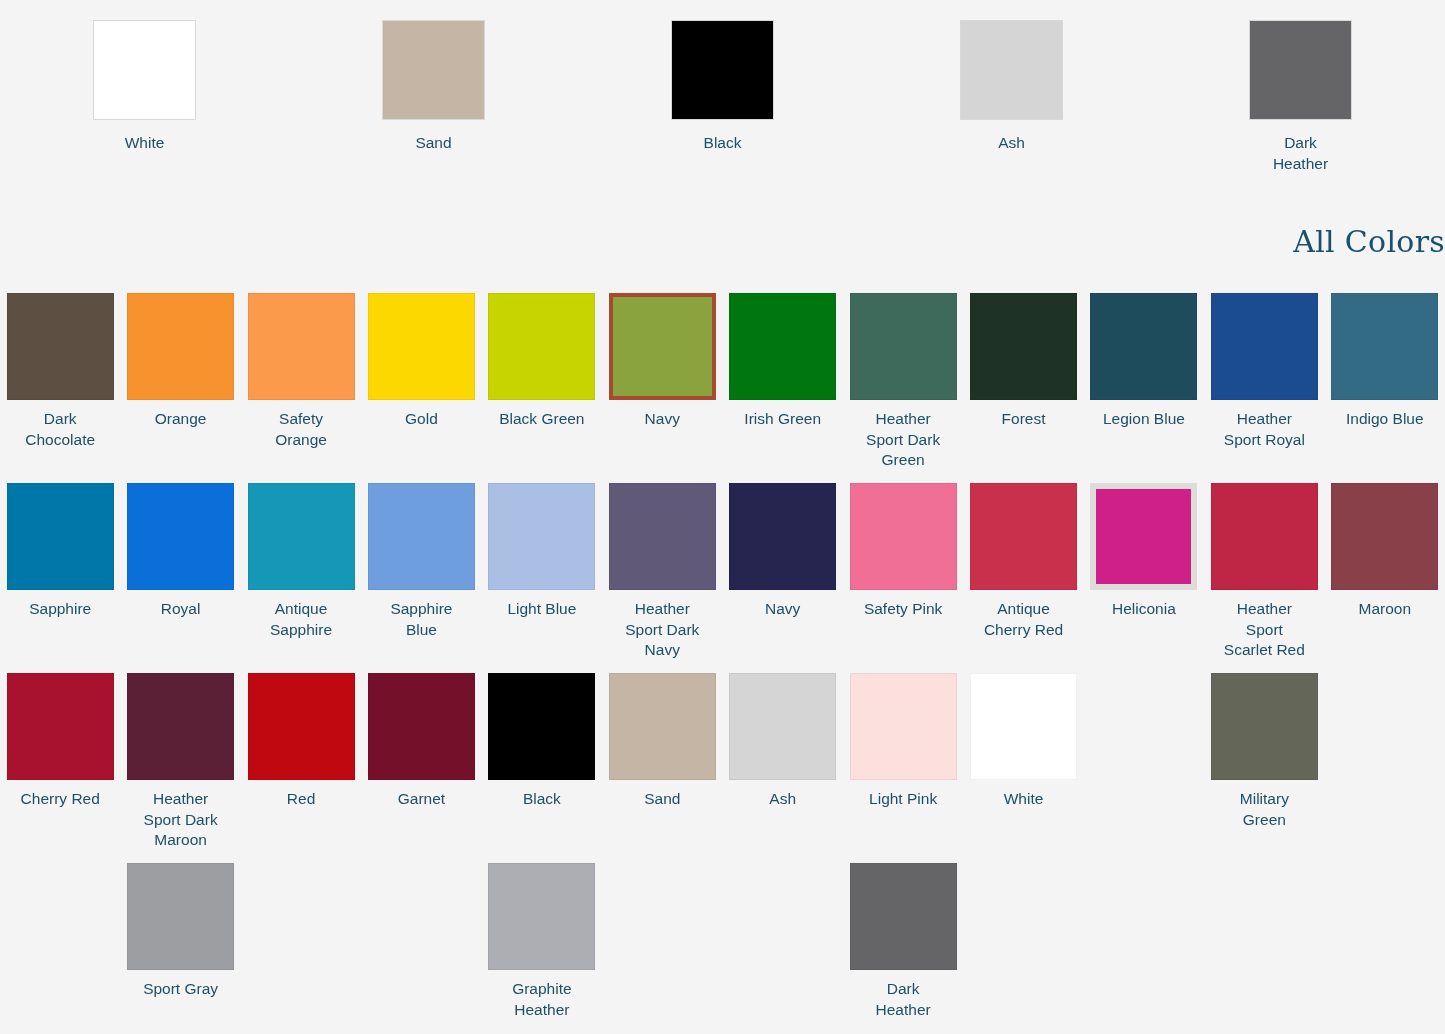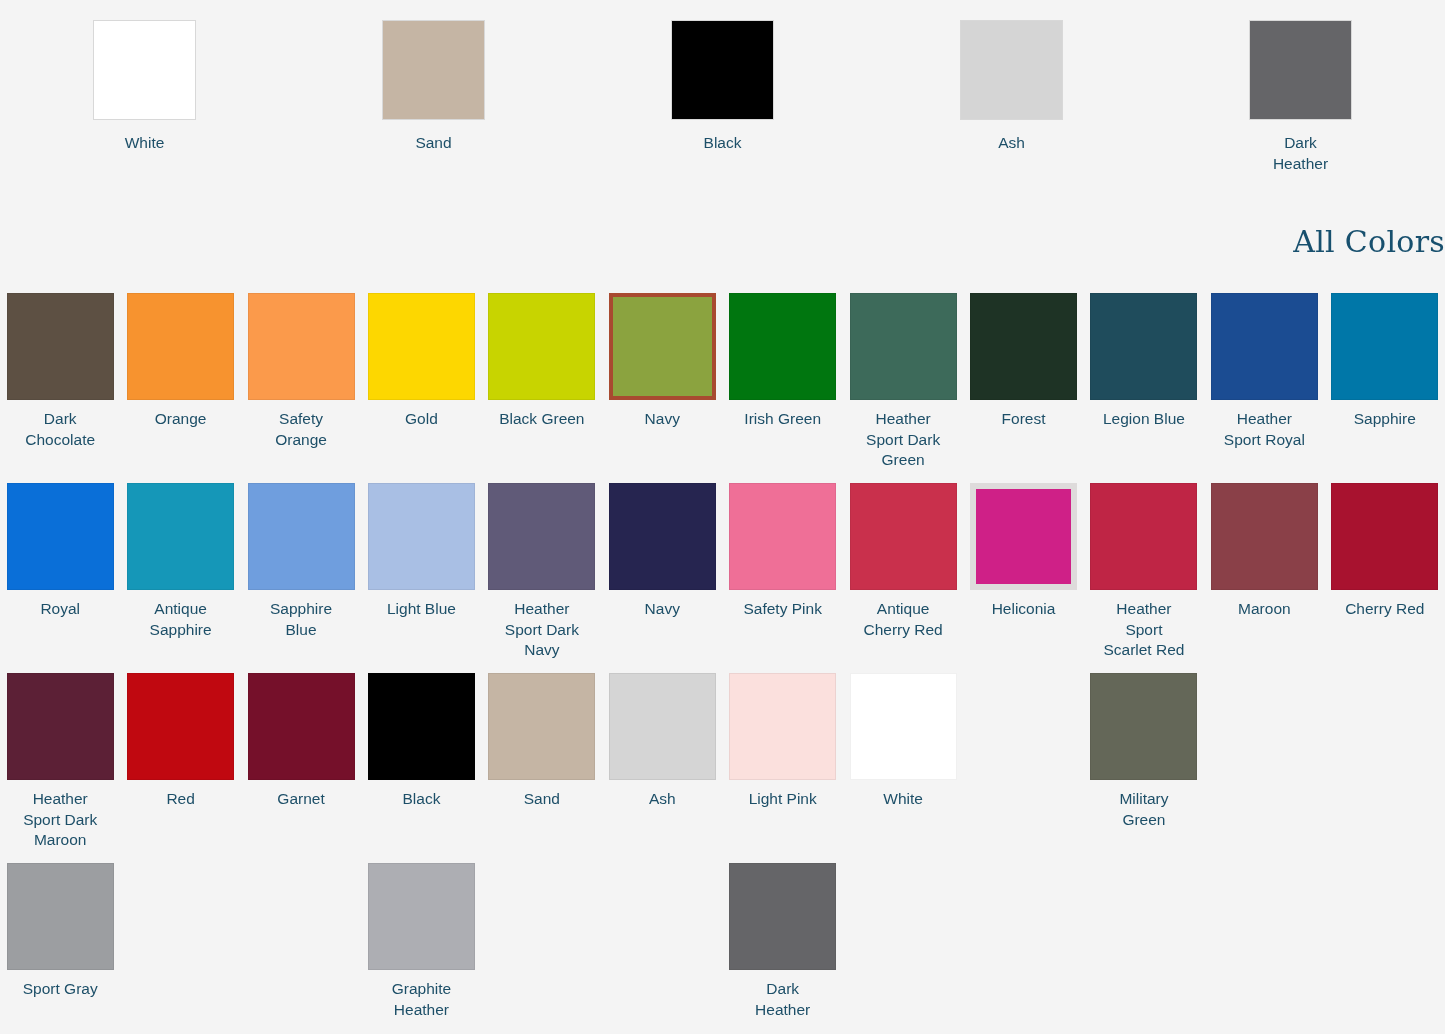--- a/index.html
+++ b/index.html
@@ -176,20 +176,24 @@
     <div class="grid-cell">
       <div class="swatch" style="background: rgb(31, 76, 92);"></div>
       <div class="swatch-label">Legion Blue</div>
     </div>
     <div class="grid-cell">
       <div class="swatch" style="background: rgb(27, 76, 146);"></div>
       <div class="swatch-label">Heather
 Sport Royal</div>
     </div>
     <div class="grid-cell">
+      <div class="swatch" style="background: rgb(50, 107, 131);"></div>
+      <div class="swatch-label">Indigo Blue</div>
+    </div>
+    <div class="grid-cell">
       <div class="swatch" style="background: rgb(0, 119, 168);"></div>
       <div class="swatch-label">Sapphire</div>
     </div>
     <div class="grid-cell">
       <div class="swatch" style="background: rgb(10, 111, 216);"></div>
       <div class="swatch-label">Royal</div>
     </div>
     <div class="grid-cell">
       <div class="swatch" style="background: rgb(21, 151, 184);"></div>
       <div class="swatch-label">Antique

